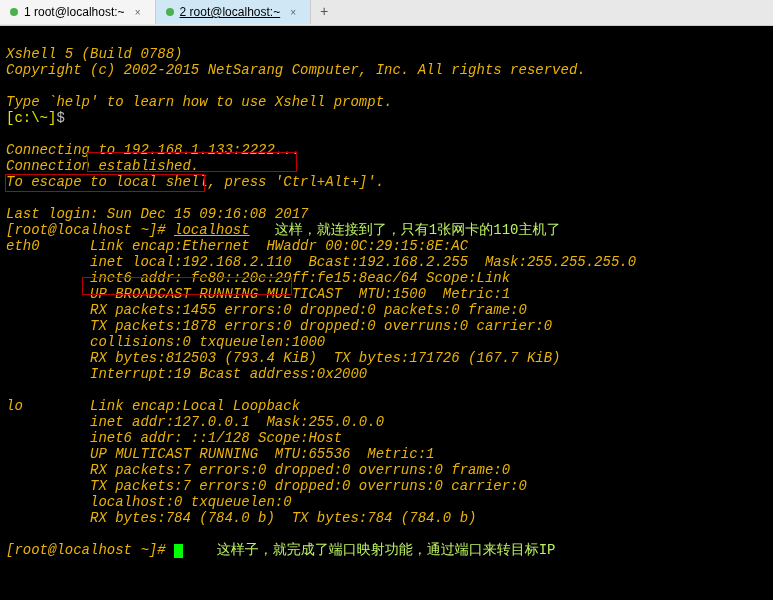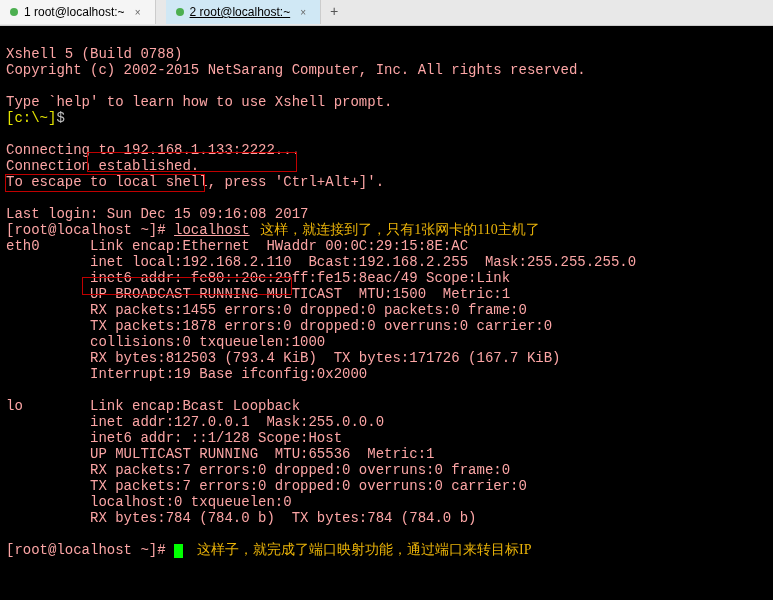--- a/index.html
+++ b/index.html
@@ -26,21 +26,20 @@
       align-items: center;
       gap: 6px;
       font-size: 12px;
       font-family: Arial, sans-serif;
       border-right: 1px solid #ccc;
       cursor: pointer;
       background: #f5f5f5;
     }
     .tab.active {
       background: #d0e8f5;
-      margin-left: 10px;
     }
     .dot {
       width: 8px; height: 8px; border-radius: 50%;
       background: #4caf50;
       display: inline-block;
     }
     .tab-close {
       width: 14px; height: 14px;
       display: inline-flex;
       align-items: center; justify-content: center;
@@ -57,28 +56,28 @@
       background: #000;
       color: #d0d0d0;
       padding: 4px 6px;
       font-family: "Consolas", "Courier New", monospace;
       font-size: 14px;
       line-height: 16px;
       white-space: pre;
       position: relative;
       height: 574px;
     }
-    .white { color: #fca5a5; }
+    .white { color: #eab308; font-style: italic; }
     .prompt-path { color: #e6e600; }
     .prompt-dollar { color: #c0c0c0; }
     .highlight { position: absolute; border: 1px solid #c00000; pointer-events: none; }
     .hl1 { left: 87px; top: 126px; width: 210px; height: 20px; }
     .hl2 { left: 5px; top: 148px; width: 200px; height: 18px; }
     .hl3 { left: 82px; top: 251px; width: 210px; height: 18px; }
-    .annotation { color: #eab308; font-family: Liberation Serif, serif; }
+    .annotation { color: #bef264; }
     .cursor-block {
       display: inline-block;
       width: 9px; height: 14px;
       background: #00ff00;
       vertical-align: text-bottom;
     }
     .underline { text-decoration: underline; }
   </style>
 </head>
 <body>
@@ -105,29 +104,29 @@
 <span class="prompt-path">[c:\~]</span><span class="prompt-dollar">$</span>
 
 <span class="white">Connecting to 192.168.1.133:2222...</span>
 <span class="white">Connection established.</span>
 <span class="white">To escape to local shell, press 'Ctrl+Alt+]'.</span>
 
 <span class="white">Last login: Sun Dec 15 09:16:08 2017</span>
 <span class="white">[root@localhost ~]# </span><span class="white underline">localhost</span><span class="annotation">   这样，就连接到了，只有1张网卡的110主机了</span>
 <span class="white">eth0      Link encap:Ethernet  HWaddr 00:0C:29:15:8E:AC</span>
 <span class="white">          inet local:192.168.2.110  Bcast:192.168.2.255  Mask:255.255.255.0</span>
-<span class="white">          inet6 addr: fe80::20c:29ff:fe15:8eac/49 Scope:Link</span>
+<span class="white">          inet6 addr: fe80::20c:29ff:fe15:8eac/64 Scope:Link</span>
 <span class="white">          UP BROADCAST RUNNING MULTICAST  MTU:1500  Metric:1</span>
 <span class="white">          RX packets:1455 errors:0 dropped:0 packets:0 frame:0</span>
 <span class="white">          TX packets:1878 errors:0 dropped:0 overruns:0 carrier:0</span>
 <span class="white">          collisions:0 txqueuelen:1000</span>
 <span class="white">          RX bytes:812503 (793.4 KiB)  TX bytes:171726 (167.7 KiB)</span>
-<span class="white">          Interrupt:19 Base ifconfig:0x2000</span>
+<span class="white">          Interrupt:19 Bcast address:0x2000</span>
 
-<span class="white">lo        Link encap:Bcast Loopback</span>
+<span class="white">lo        Link encap:Local Loopback</span>
 <span class="white">          inet addr:127.0.0.1  Mask:255.0.0.0</span>
 <span class="white">          inet6 addr: ::1/128 Scope:Host</span>
 <span class="white">          UP MULTICAST RUNNING  MTU:65536  Metric:1</span>
 <span class="white">          RX packets:7 errors:0 dropped:0 overruns:0 frame:0</span>
 <span class="white">          TX packets:7 errors:0 dropped:0 overruns:0 carrier:0</span>
 <span class="white">          localhost:0 txqueuelen:0</span>
 <span class="white">          RX bytes:784 (784.0 b)  TX bytes:784 (784.0 b)</span>
 
 <span class="white">[root@localhost ~]# </span><span class="cursor-block"></span><span class="annotation">    这样子，就完成了端口映射功能，通过端口来转目标IP</span>
 <div class="highlight hl1"></div>

